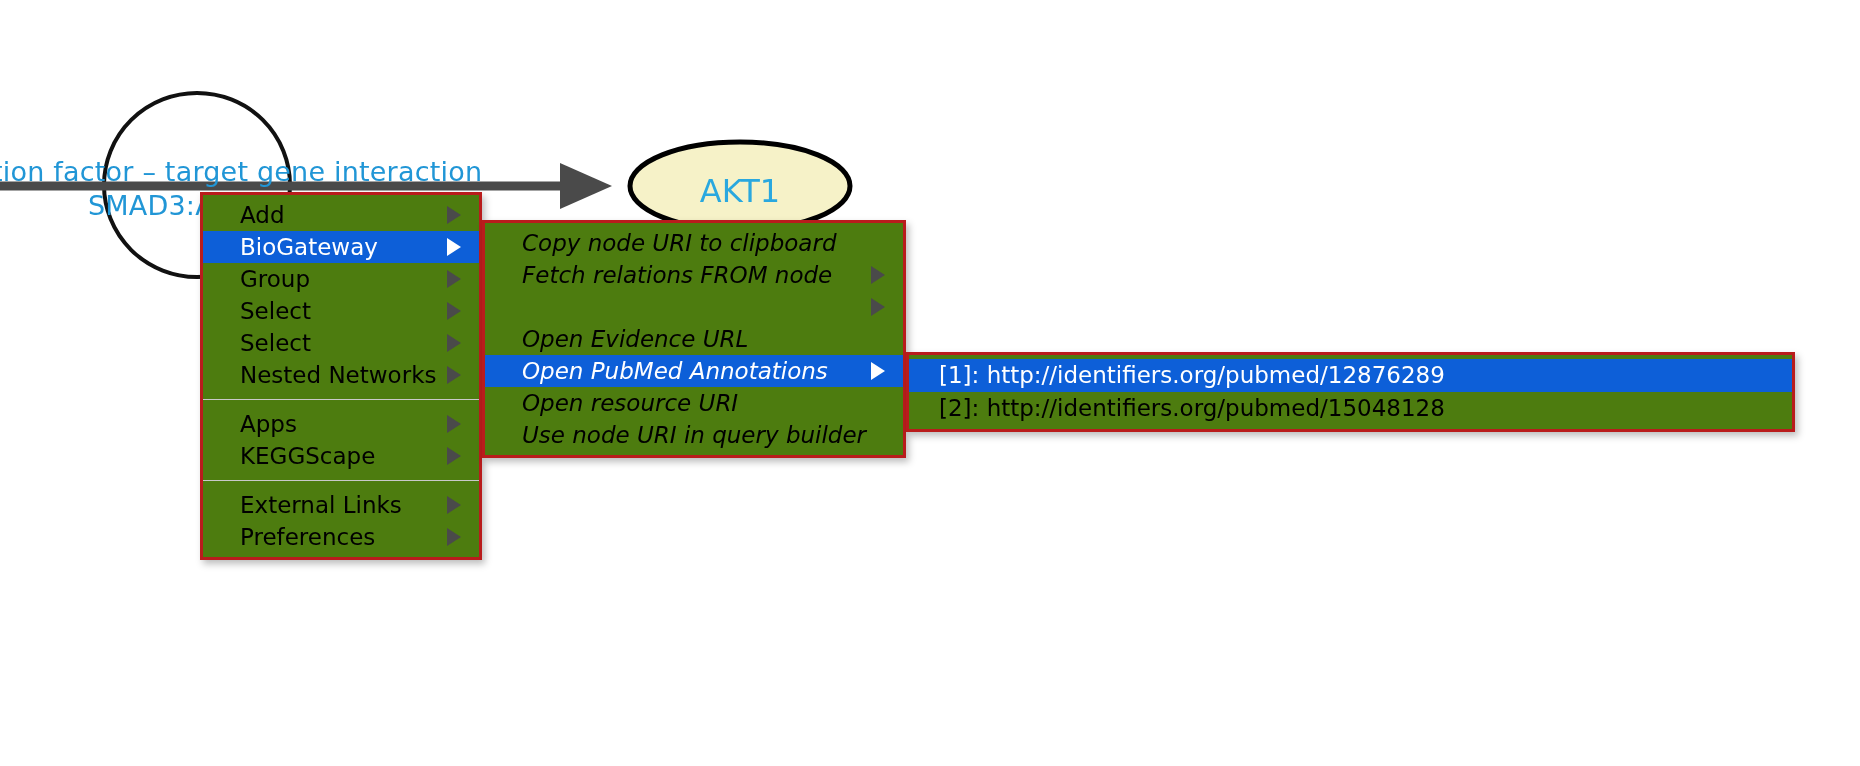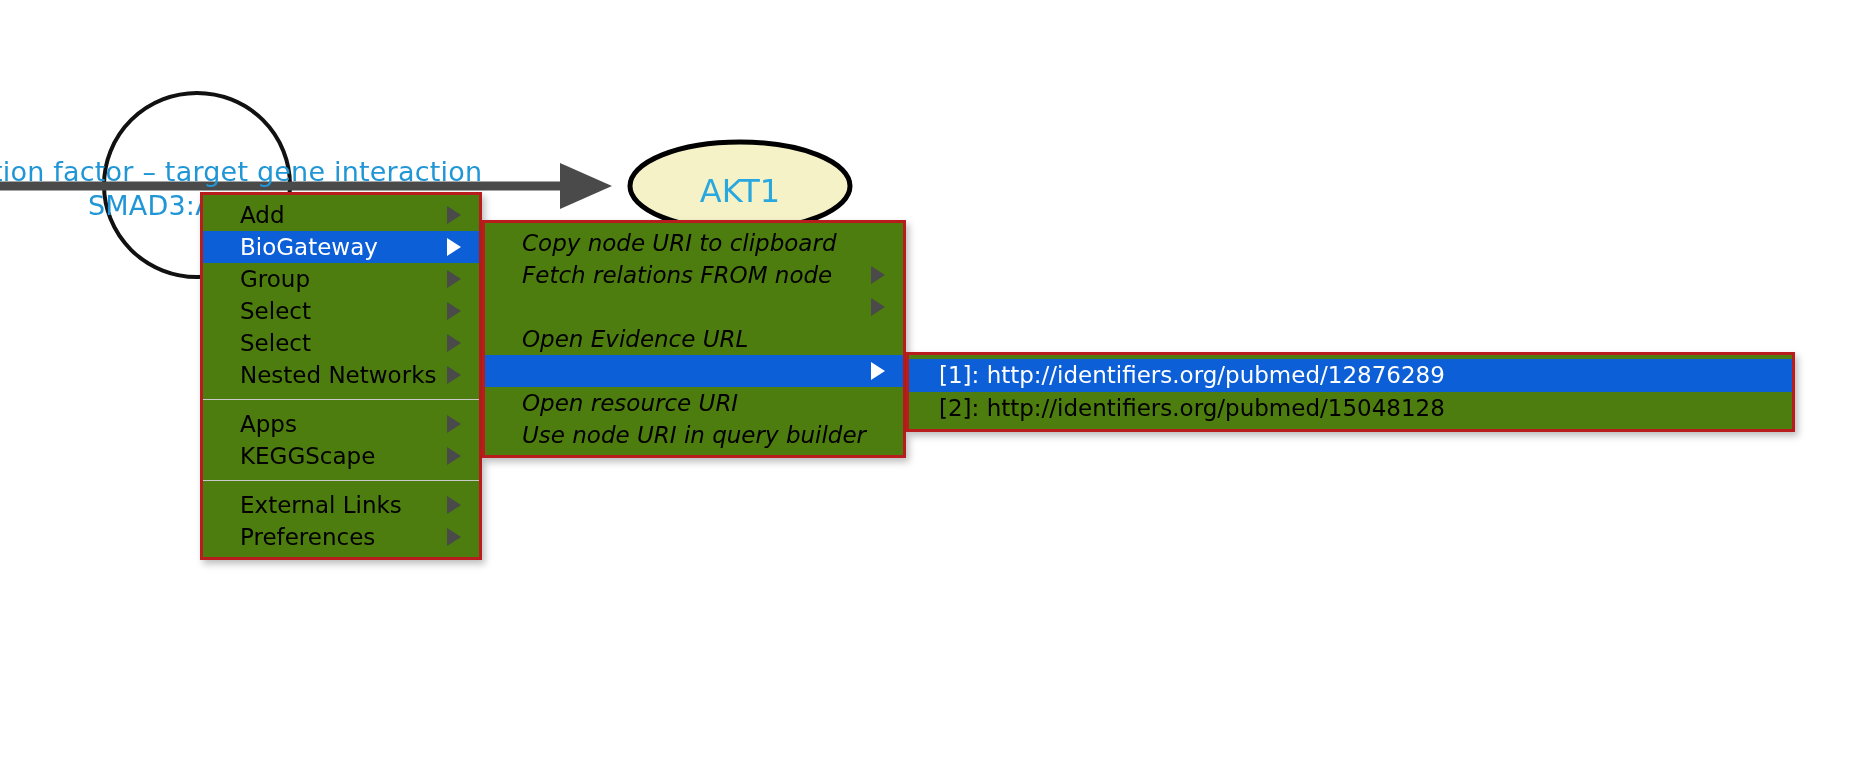--- a/index.html
+++ b/index.html
@@ -200,20 +200,21 @@
     <span class="arrow"></span>
   </div>
   <div class="menu-item">
     <span class="arrow"></span>
   </div>
   <div class="menu-item">
     <span>Open Evidence URL</span>
     
   </div>
   <div class="menu-item selected">
+    <span>Open PubMed Annotations</span>
     <span class="arrow"></span>
   </div>
   <div class="menu-item">
     <span>Open resource URI</span>
     
   </div>
   <div class="menu-item">
     <span>Use node URI in query builder</span>
     
   </div>

